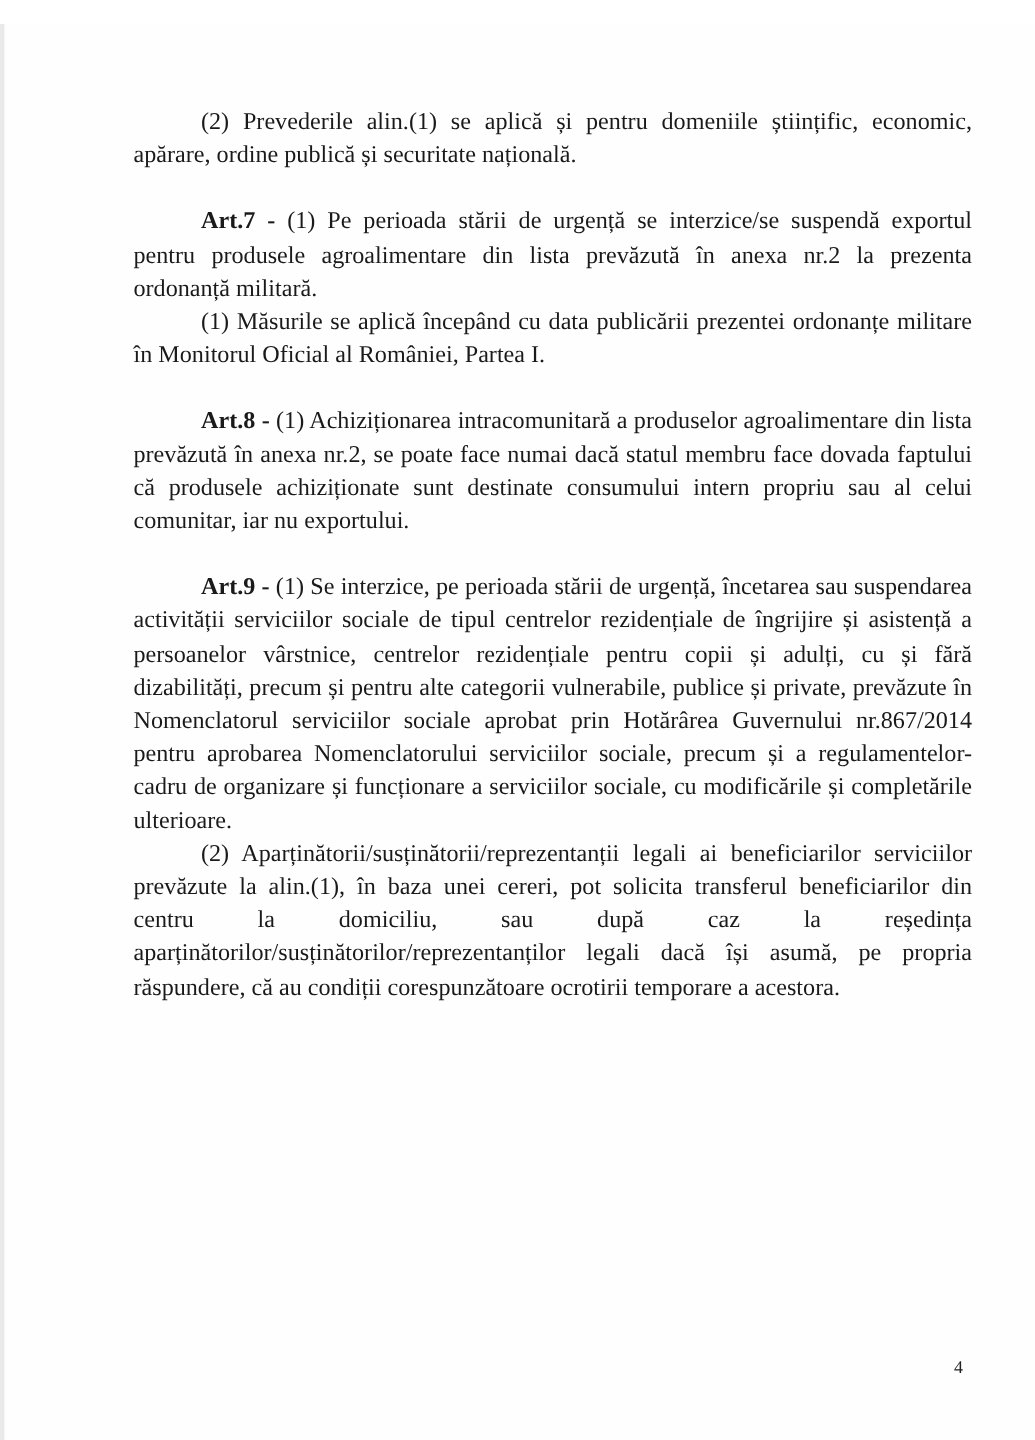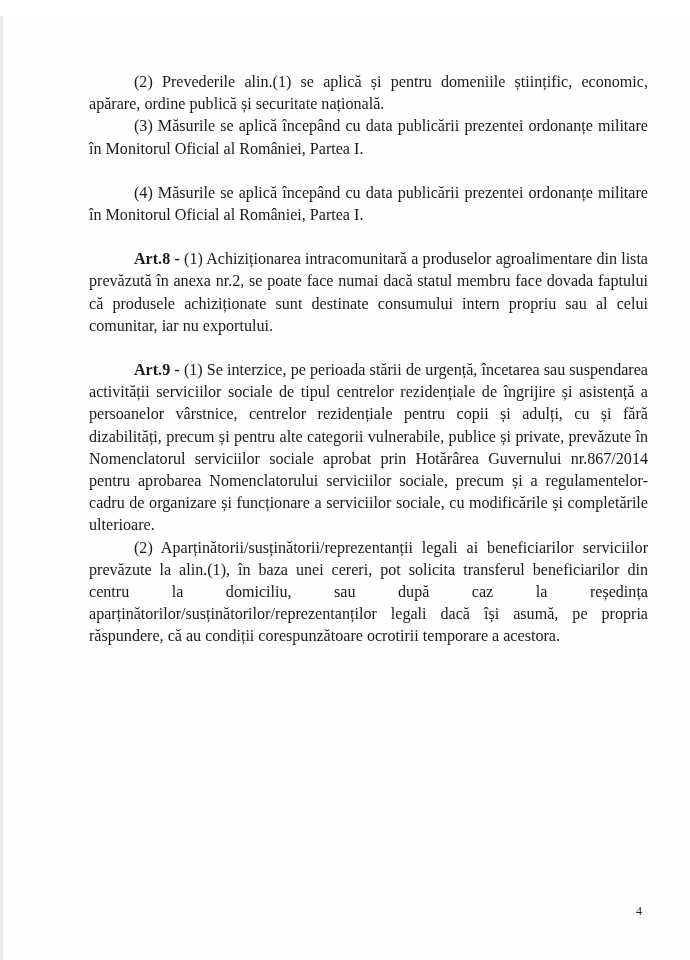--- a/index.html
+++ b/index.html
@@ -30,23 +30,23 @@
     position:absolute; left:633px; top:888px;
     font-size:12px; color:#222;
   }
 </style>
 </head>
 <body>
 
 <div class="page">
   <div class="content" id="content">
       <p class="para">(2) Prevederile alin.(1) se aplică și pentru domeniile științific, economic, apărare, ordine publică și securitate națională.</p>
-      <p class="para">(3) Măsurile se aplică începând cu data publicării prezentei ordonanțe militare în Monitorul Oficial al României, Partea I.</p>
       <div class="article-gap"></div>
-      <p class="para">(4) Măsurile se aplică începând cu data publicării prezentei ordonanțe militare în Monitorul Oficial al României, Partea I.</p>
+      <p class="para"><span class="art-label">Art.7 -</span><span> (1) Pe perioada stării de urgență se interzice/se suspendă exportul pentru produsele agroalimentare din lista prevăzută în anexa nr.2 la prezenta ordonanță militară.</span></p>
+      <p class="para">(1) Măsurile se aplică începând cu data publicării prezentei ordonanțe militare în Monitorul Oficial al României, Partea I.</p>
       <div class="article-gap"></div>
       <p class="para"><span class="art-label">Art.8 -</span><span> (1) Achiziționarea intracomunitară a produselor agroalimentare din lista prevăzută în anexa nr.2, se poate face numai dacă statul membru face dovada faptului că produsele achiziționate sunt destinate consumului intern propriu sau al celui comunitar, iar nu exportului.</span></p>
       <div class="article-gap"></div>
       <p class="para"><span class="art-label">Art.9 -</span><span> (1) Se interzice, pe perioada stării de urgență, încetarea sau suspendarea activității serviciilor sociale de tipul centrelor rezidențiale de îngrijire și asistență a persoanelor vârstnice, centrelor rezidențiale pentru copii și adulți, cu și fără dizabilități, precum și pentru alte categorii vulnerabile, publice și private, prevăzute în Nomenclatorul serviciilor sociale aprobat prin Hotărârea Guvernului nr.867/2014 pentru aprobarea Nomenclatorului serviciilor sociale, precum și a regulamentelor-cadru de organizare și funcționare a serviciilor sociale, cu modificările și completările ulterioare.</span></p>
       <p class="para">(2) Aparținătorii/susținătorii/reprezentanții legali ai beneficiarilor serviciilor prevăzute la alin.(1), în baza unei cereri, pot solicita transferul beneficiarilor din centru la domiciliu, sau după caz la reședința aparținătorilor/susținătorilor/reprezentanților legali dacă își asumă, pe propria răspundere, că au condiții corespunzătoare ocrotirii temporare a acestora.</p>
     </div>
   <div class="page-number">4</div>
 </div>
 
 </body></html>

